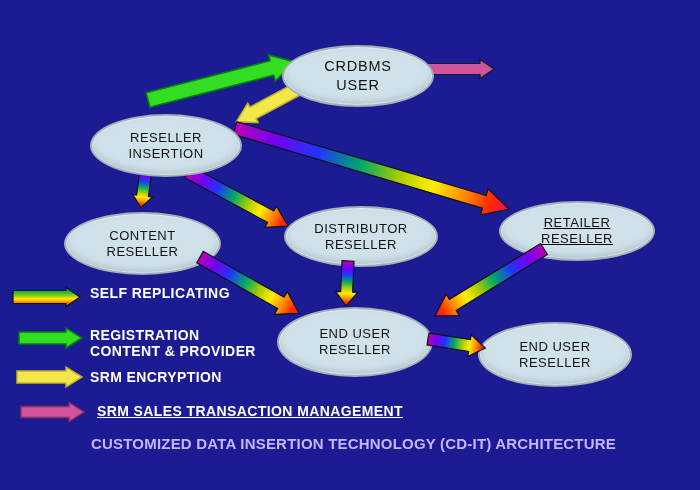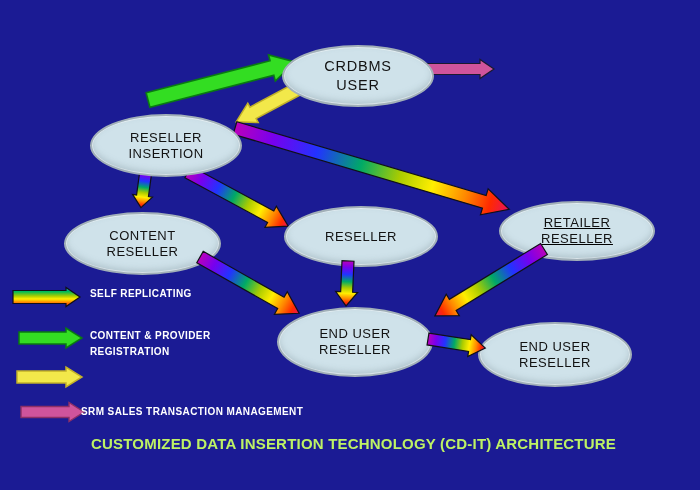--- a/index.html
+++ b/index.html
@@ -20,26 +20,26 @@
   .node-label{
     text-align:center;color:#121212;
     font-size:13px;letter-spacing:0.5px;line-height:16px;
   }
   .node-label span{display:block;white-space:nowrap;}
   .node-label.big{font-size:14.5px;line-height:19px;letter-spacing:0.8px;}
   .under{z-index:1;}
   .over{z-index:3;}
   .legend-text{
     position:absolute;color:#ffffff;font-weight:bold;
-    font-size:10px;line-height:15.5px;letter-spacing:0.4px;
+    font-size:14px;line-height:15.5px;letter-spacing:0.4px;
     z-index:4;white-space:nowrap;
   }
   .legend-text span{display:block;}
   .title{
-    position:absolute;left:91px;top:435px;color:#bef264;font-weight:bold;
+    position:absolute;left:91px;top:435px;color:#c4b5fd;font-weight:bold;
     font-size:15px;letter-spacing:0.2px;white-space:nowrap;z-index:4;
   }
 </style>
 </head>
 <body>
 
 <div class="stage">
 
   <svg class="layer under" viewBox="0 0 700 490">
     <defs>
@@ -94,20 +94,21 @@
     </div>
   </div>
   <div class="node" style="left:64px;top:212px;width:153px;height:59px;">
     <div class="node-label">
       <span>CONTENT</span>
       <span>RESELLER</span>
     </div>
   </div>
   <div class="node" style="left:284px;top:206px;width:150px;height:57px;">
     <div class="node-label">
+      <span>DISTRIBUTOR</span>
       <span>RESELLER</span>
     </div>
   </div>
   <div class="node" style="left:499px;top:201px;width:152px;height:56px;text-decoration:underline;">
     <div class="node-label">
       <span>RETAILER</span>
       <span>RESELLER</span>
     </div>
   </div>
   <div class="node" style="left:277px;top:307px;width:152px;height:66px;">
@@ -173,22 +174,25 @@
     </g>
     <g transform="translate(21,412)">
       <polygon points="0,-5.5 48,-5.5 48,-9.5 63,0 48,9.5 48,5.5 0,5.5" fill="#cf549c" stroke="#8c2f66" stroke-width="1.4"></polygon>
     </g>
   </svg>
 
   <div class="legend-text" style="left:90px;top:286px;">
     <span>SELF REPLICATING</span>
   </div>
   <div class="legend-text" style="left:90px;top:328px;">
+    <span>REGISTRATION</span>
     <span>CONTENT &amp; PROVIDER</span>
-    <span>REGISTRATION</span>
   </div>
-  <div class="legend-text" style="left:81px;top:404px;">
+  <div class="legend-text" style="left:90px;top:370px;">
+    <span>SRM ENCRYPTION</span>
+  </div>
+  <div class="legend-text" style="left:97px;top:404px;text-decoration:underline;">
     <span>SRM SALES TRANSACTION MANAGEMENT</span>
   </div>
 
   <div class="title">CUSTOMIZED DATA INSERTION TECHNOLOGY (CD-IT) ARCHITECTURE</div>
 
 </div>
 
 </body></html>

